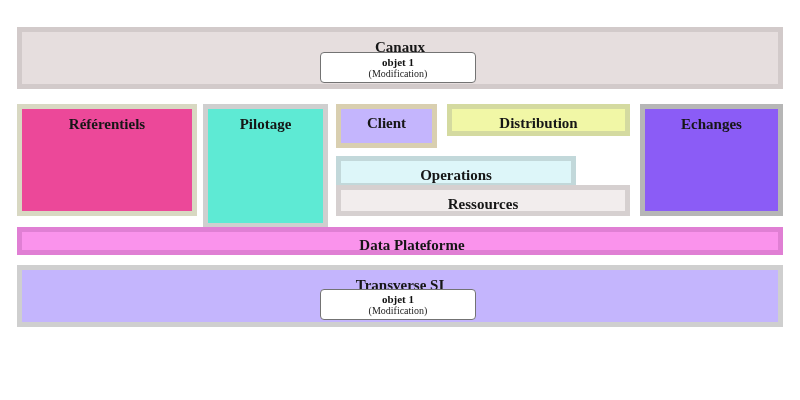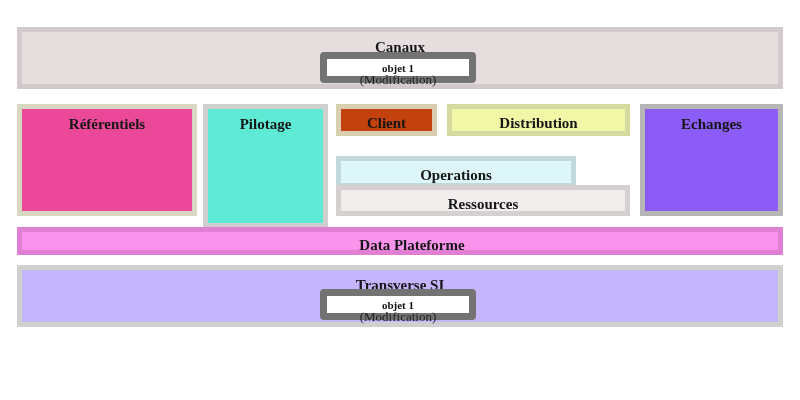--- a/index.html
+++ b/index.html
@@ -48,36 +48,36 @@
   }
   #canaux .block-title { margin-top: 6px; }
 
   
   .obj-card {
     position: absolute;
     box-sizing: border-box;
     width: 156px;
     height: 31px;
     background: #ffffff;
-    border: 7px solid #737373;
+    border: 1px solid #737373;
     border-radius: 4px;
     text-align: center;
     padding-top: 3px;
   }
   .obj-name {
     font-family: "Liberation Serif", "DejaVu Serif", serif;
     font-weight: bold;
     font-size: 11px;
     line-height: 12px;
     color: #111111;
   }
   .obj-state {
     font-family: "Liberation Serif", "DejaVu Serif", serif;
     font-weight: normal;
-    font-size: 13px;
+    font-size: 10px;
     line-height: 12px;
     color: #222222;
   }
   #canaux-card { left: 320px; top: 52px; }
   #transverse-card { left: 320px; top: 289px; }
 
   
   #referentiels {
     left: 17px;
     top: 104px;
@@ -92,22 +92,22 @@
     width: 125px;
     height: 124px;
     background: #5eead4;
     border-color: #cfcfcf;
   }
 
   #client {
     left: 336px;
     top: 104px;
     width: 101px;
-    height: 32px;
-    background: #c2410c;
+    height: 44px;
+    background: #c4b5fd;
     border-color: #d9cfb0;
   }
   #distribution {
     left: 447px;
     top: 104px;
     width: 183px;
     height: 32px;
     background: #F1F7A6;
     border-color: #d4daa0;
   }

